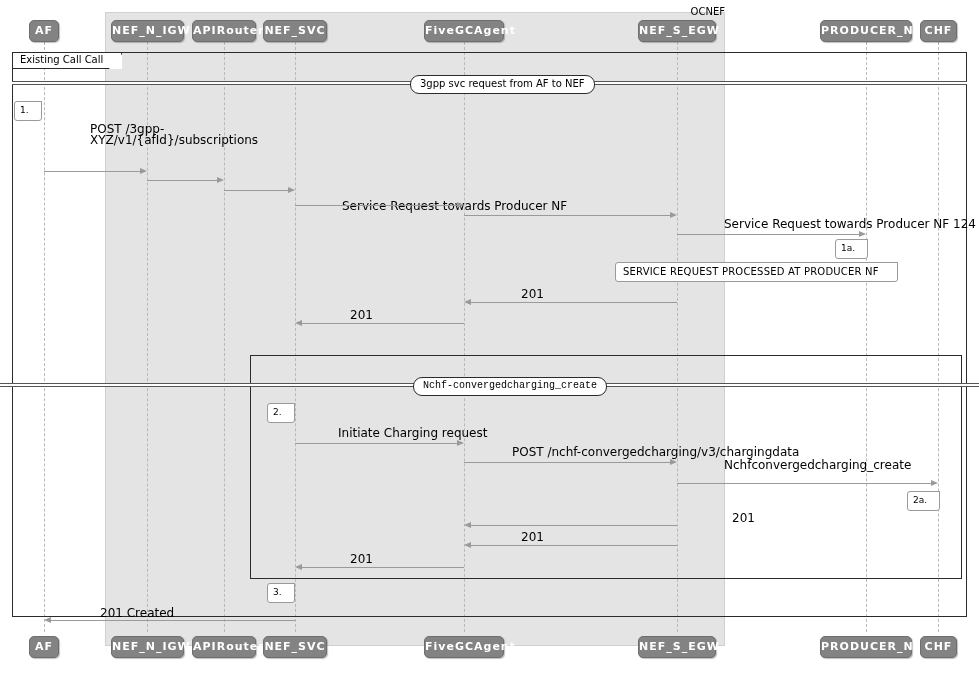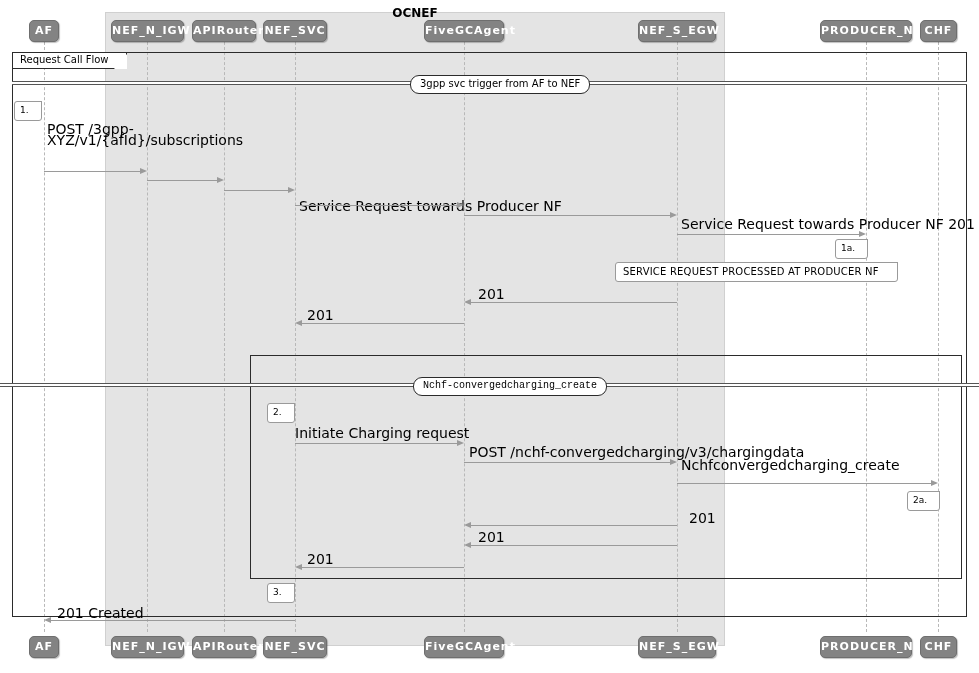--- a/index.html
+++ b/index.html
@@ -17,25 +17,24 @@
   }
 
   
   .group-box {
     position: absolute;
     background: #e4e4e4;
     border: 1px solid #d0d0d0;
   }
   .group-title {
     position: absolute;
-    font-size: 12px;
-    color: #000;
-    text-align: center;
-    white-space: nowrap;
-    font-weight: bold;
+    font-size: 10px;
+    color: #000;
+    text-align: right;
+    white-space: nowrap;
   }
 
   
   .actor {
     position: absolute;
     background: #838383;
     border: 1px solid #6e6e6e;
     border-radius: 5px;
     color: #ffffff;
     font-weight: bold;
@@ -112,24 +111,25 @@
   .arrow-r, .arrow-l {
     position: absolute;
     width: 0; height: 0;
     border-top: 3.5px solid transparent;
     border-bottom: 3.5px solid transparent;
   }
   .arrow-r { border-left: 7px solid #9a9a9a; }
   .arrow-l { border-right: 7px solid #9a9a9a; }
   .msg-label {
     position: absolute;
-    font-size: 14px;
+    font-size: 12px;
     color: #000;
     white-space: nowrap;
     line-height: 11px;
+    margin-left: 43px;
   }
   .msg-label.multi { white-space: normal; }
 
   
   .note {
     position: absolute;
     background: #ffffff;
     border: 1px solid #9a9a9a;
     border-radius: 3px;
     font-size: 9px;
@@ -197,24 +197,24 @@
   <div class="actor" style="left:29px;  top:636px; width:30px;">AF</div>
   <div class="actor" style="left:111px; top:636px; width:73px;">NEF_N_IGW</div>
   <div class="actor" style="left:192px; top:636px; width:64px;">APIRouter</div>
   <div class="actor" style="left:263px; top:636px; width:64px;">NEF_SVC</div>
   <div class="actor" style="left:424px; top:636px; width:80px;">FiveGCAgent</div>
   <div class="actor" style="left:638px; top:636px; width:78px;">NEF_S_EGW</div>
   <div class="actor" style="left:820px; top:636px; width:92px;">PRODUCER_NF</div>
   <div class="actor" style="left:920px; top:636px; width:37px;">CHF</div>
 
   <div class="frame" style="left:12px; top:52px; width:955px; height:565px;"></div>
-  <div class="frame-label" style="left:13px; top:53px;">Request Call Flow</div>
+  <div class="frame-label" style="left:13px; top:53px;">Existing Call Call</div>
 
   <div class="divider" style="left:12px; top:81px; width:955px;"></div>
-  <div class="divider-label" style="left:410px; top:75px;">3gpp svc trigger from AF to NEF</div>
+  <div class="divider-label" style="left:410px; top:75px;">3gpp svc request from AF to NEF</div>
 
   <div class="note note-num" style="left:14px; top:101px;">
     <span class="note-inner">1.</span>
   </div>
 
   <div class="msg-label multi" style="left:47px; top:124px; width:100px;">POST /3gpp-XYZ/v1/{afId}/subscriptions</div>
   <div class="msg-line" style="left:44px; top:171px; width:96px;"></div>
   <div class="arrow-r" style="left:140px; top:168px;"></div>
 
   <div class="msg-line" style="left:147px; top:180px; width:70px;"></div>
@@ -223,21 +223,21 @@
   <div class="msg-line" style="left:224px; top:190px; width:64px;"></div>
   <div class="arrow-r" style="left:288px; top:187px;"></div>
 
   <div class="msg-label" style="left:299px; top:201px;">Service Request towards Producer NF</div>
   <div class="msg-line" style="left:295px; top:205px; width:162px;"></div>
   <div class="arrow-r" style="left:457px; top:202px;"></div>
 
   <div class="msg-line" style="left:464px; top:215px; width:206px;"></div>
   <div class="arrow-r" style="left:670px; top:212px;"></div>
 
-  <div class="msg-label" style="left:681px; top:219px;">Service Request towards Producer NF 201</div>
+  <div class="msg-label" style="left:681px; top:219px;">Service Request towards Producer NF 124</div>
   <div class="msg-line" style="left:677px; top:234px; width:182px;"></div>
   <div class="arrow-r" style="left:859px; top:231px;"></div>
 
   <div class="note note-num" style="left:835px; top:239px;">
     <span class="note-inner">1a.</span>
   </div>
 
   <div class="note note-big" style="left:615px; top:262px;">
     <span class="note-inner">SERVICE REQUEST PROCESSED AT PRODUCER NF</span>
   </div>

